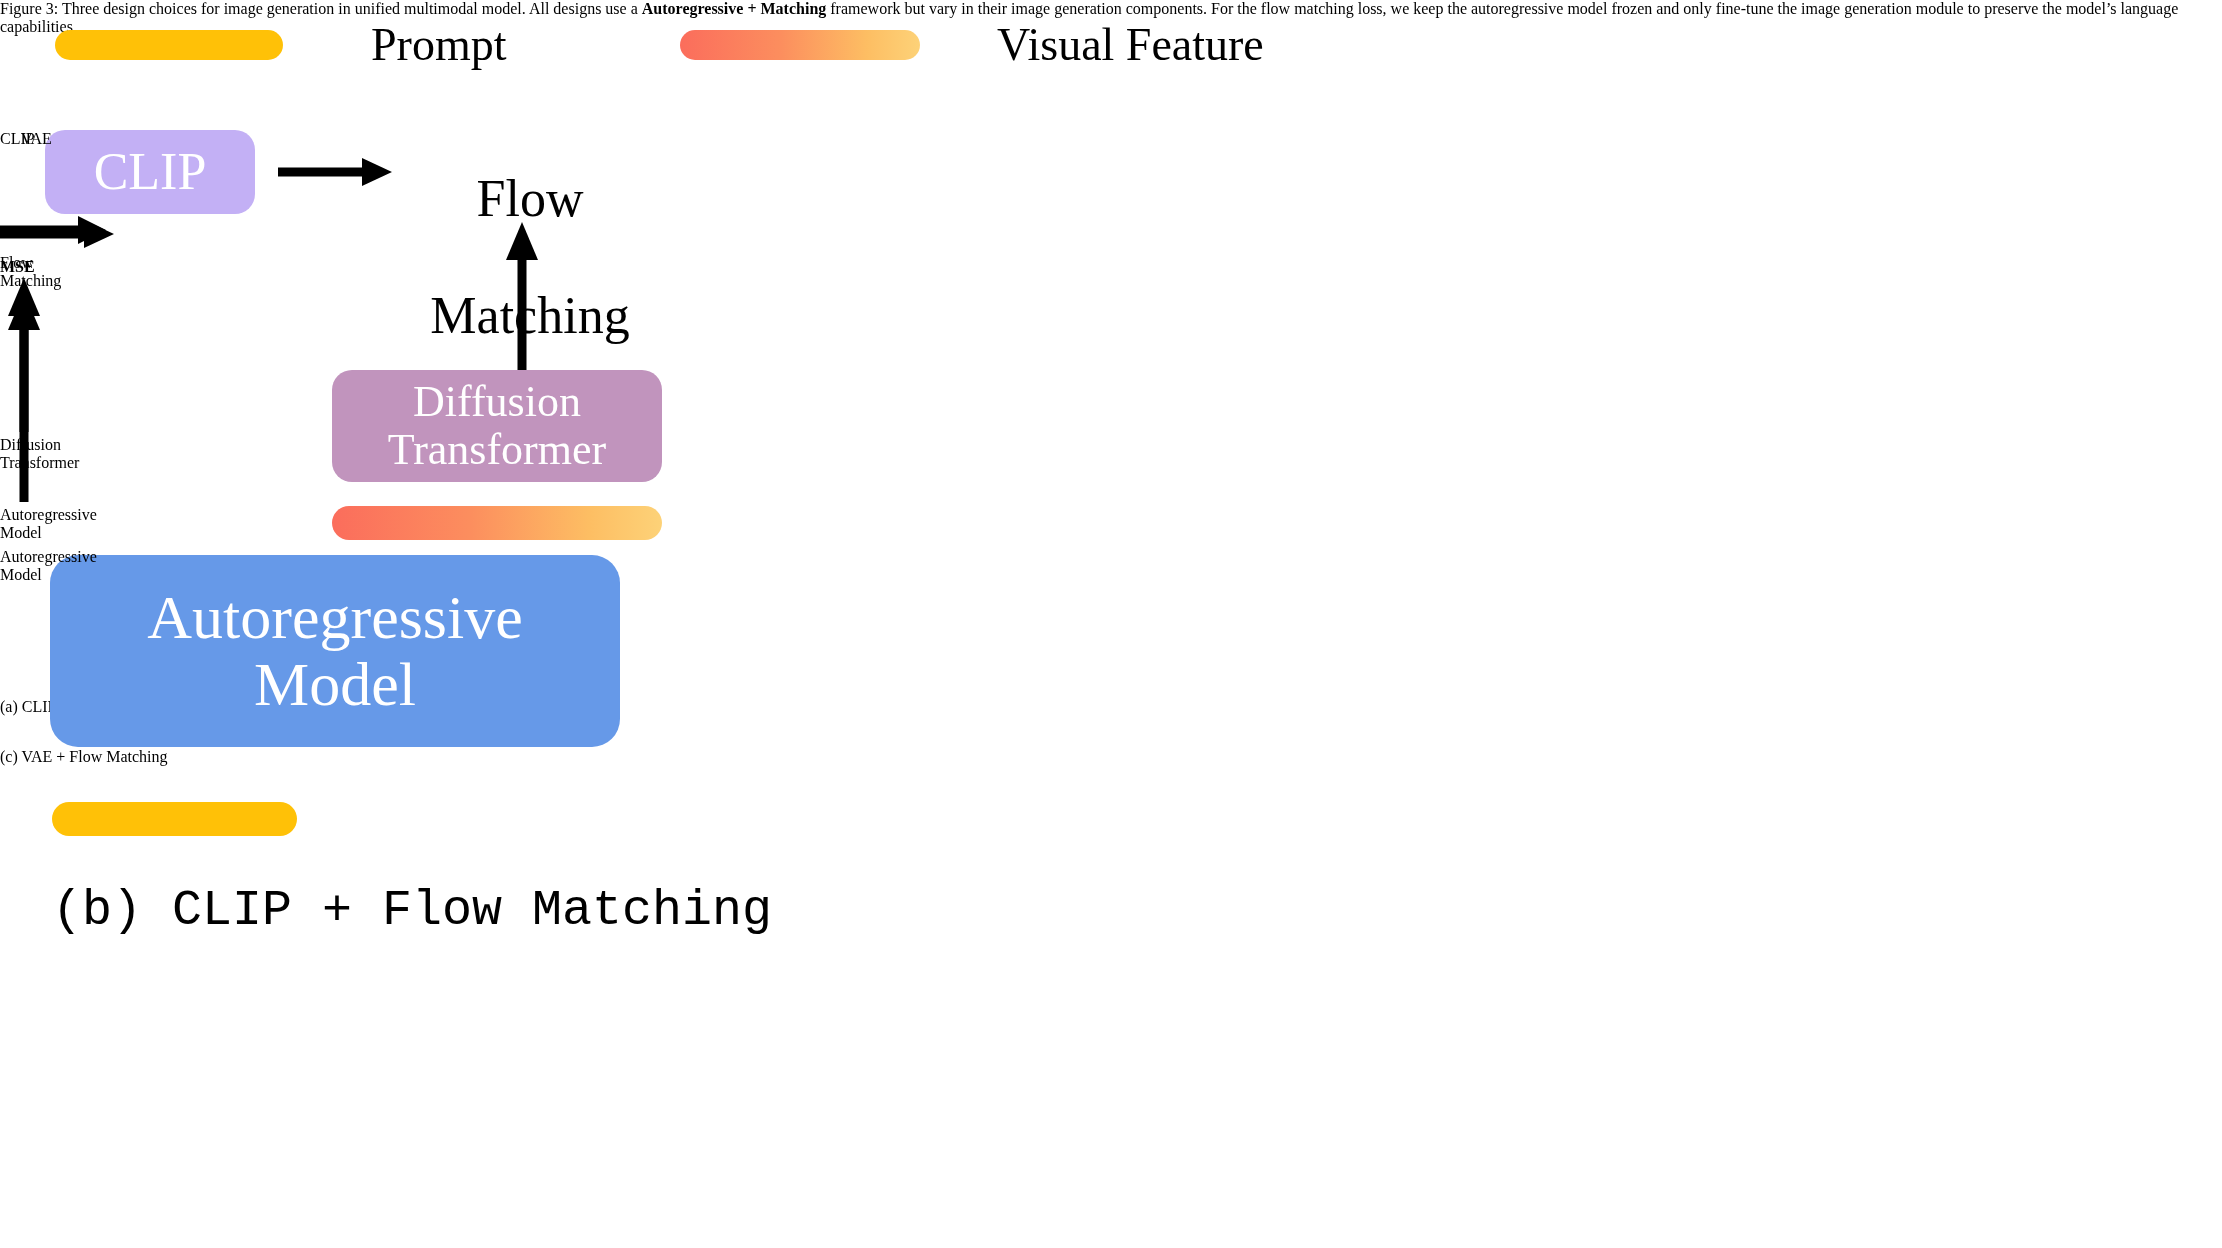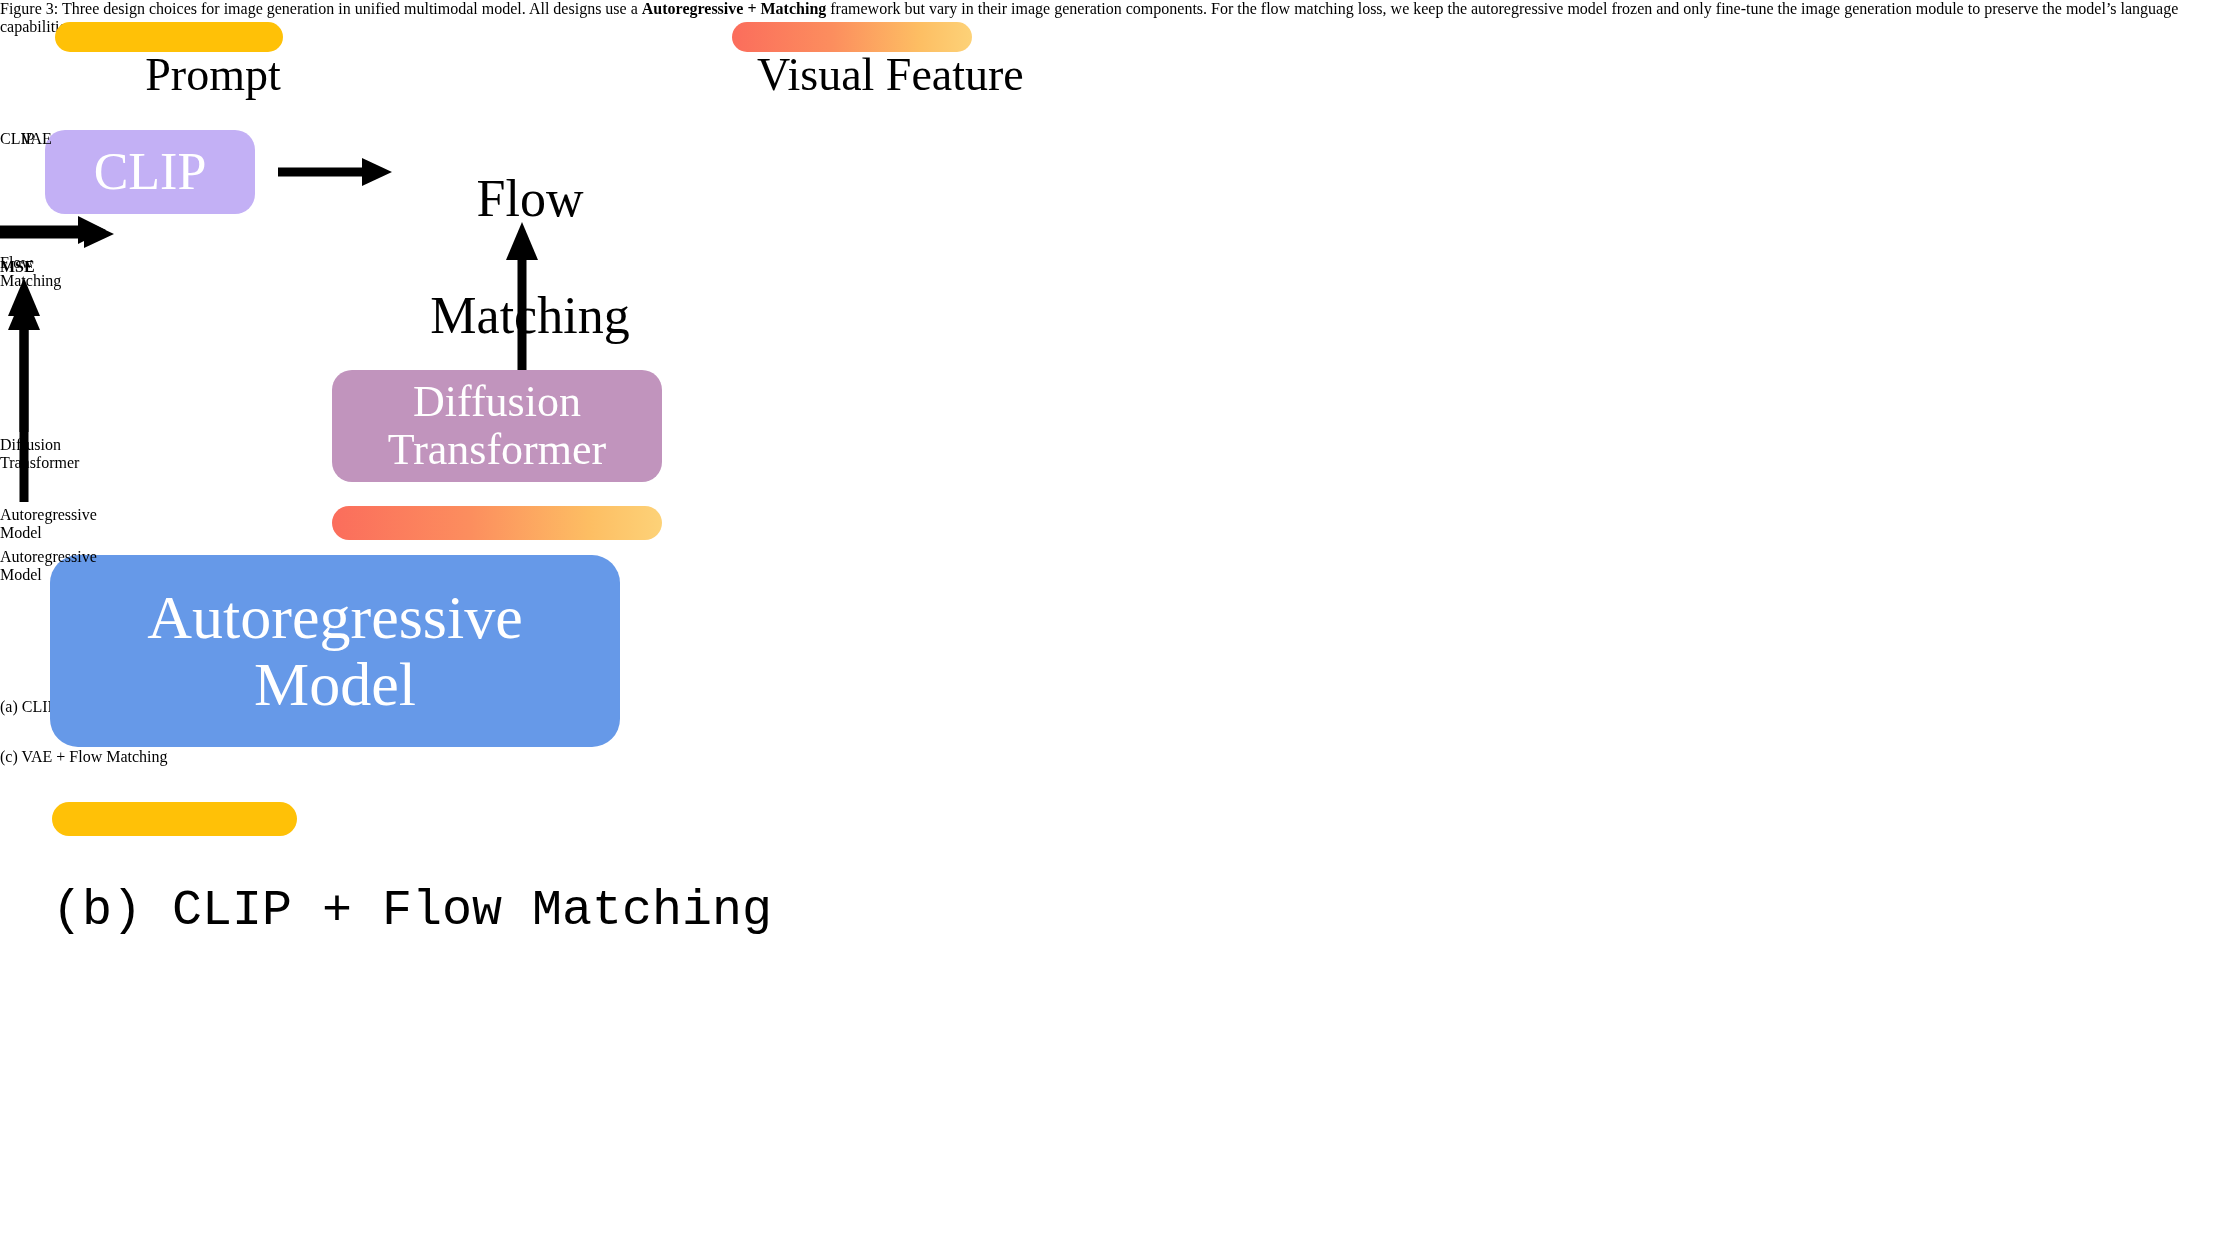--- a/index.html
+++ b/index.html
@@ -26,21 +26,20 @@
   .legend {
     position: absolute;
     left: 0; top: 0;
     width: 2222px;
     height: 96px;
   }
   .legend-item {
     position: absolute;
     display: flex;
     align-items: center;
-    flex-direction: column;
   }
   .legend-swatch {
     height: 30px;
     border-radius: 15px;
   }
   .legend-label {
     font-size: 46px;
     line-height: 1;
     white-space: nowrap;
   }

